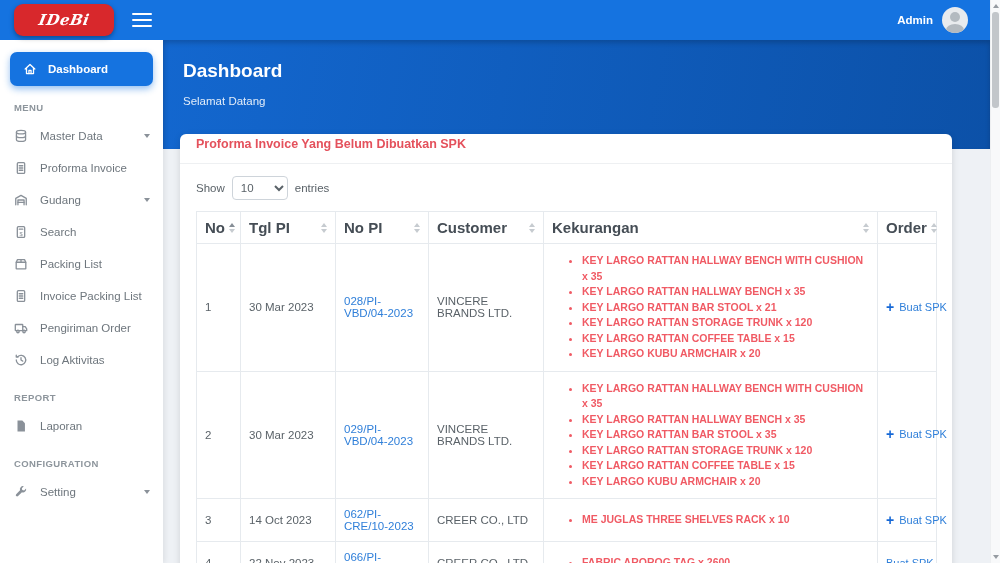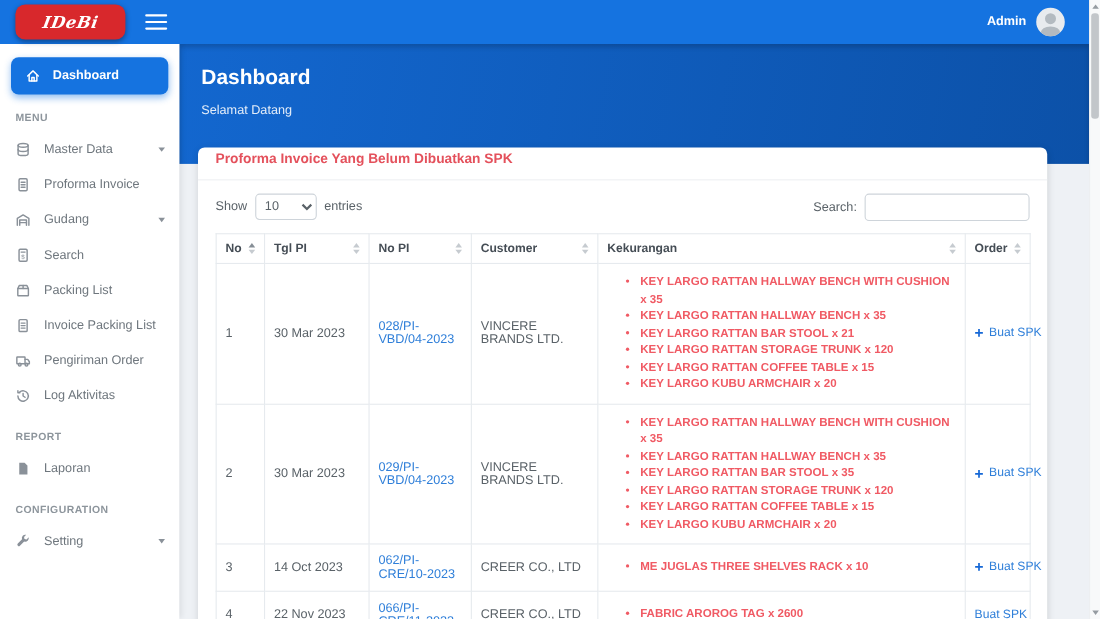--- a/index.html
+++ b/index.html
@@ -52,21 +52,21 @@
   .controls { display:flex; align-items:flex-start; font-size:11.5px; color:#5a6268; margin-bottom:11px; }
   .length { display:flex; align-items:center; gap:7px; }
   .length select { font-size:11.5px; color:#5a6268; border:1px solid #ced4da; border-radius:4px;
     padding:2px 4px; width:56px; height:24px; background:#fff; }
   .search { margin-left:auto; display:flex; align-items:center; gap:7px; }
   .search input { width:150px; height:25px; border:1px solid #ced4da; border-radius:4px;
     padding:0 8px; font-size:11.5px; color:#5a6268; }
 
   table { width:100%; border-collapse:collapse; table-layout:fixed; font-size:11.5px; color:#5a6268; }
   th, td { border:1px solid #e6eaee; }
-  th { padding:7px 8px; color:#454d55; text-align:left; font-size:11px; font-weight:bold; }
+  th { padding:7px 8px; color:#454d55; text-align:left; font-size:15px; font-weight:bold; }
   td { padding:9px 8px; vertical-align:middle; background:#fff; }
   .th-flex { display:flex; align-items:center; justify-content:space-between; }
   .sort { display:inline-flex; flex-direction:column; gap:2px; margin-left:4px; }
   .sort i { width:0; height:0; border-left:3.5px solid transparent; border-right:3.5px solid transparent; display:block; }
   .sort .up { border-bottom:4px solid #c6cbd0; }
   .sort .down { border-top:4px solid #c6cbd0; }
   .sorted .up { border-bottom-color:#868e96; }
 
   td.c-nopi a { color:#2f7fd9; text-decoration:none; cursor:pointer; }
   td.c-kek ul { margin:0; padding-left:30px; }
@@ -248,24 +248,20 @@
   <div class="card">
     <div class="card-header">Proforma Invoice Yang Belum Dibuatkan SPK</div>
     <div class="card-body">
       <div class="controls">
         <div class="length">
           <span>Show</span>
           <select>
             <option>10</option>
           </select>
           <span>entries</span>
-        </div>
-        <div class="search">
-          <span>Search:</span>
-          <input type="text" value="" style="">
         </div>
       </div>
 
       <table>
         <colgroup>
           <col style="width:44px">
             <col style="width:95px">
             <col style="width:93px">
           <col style="width:115px">
             <col style="width:334px">

